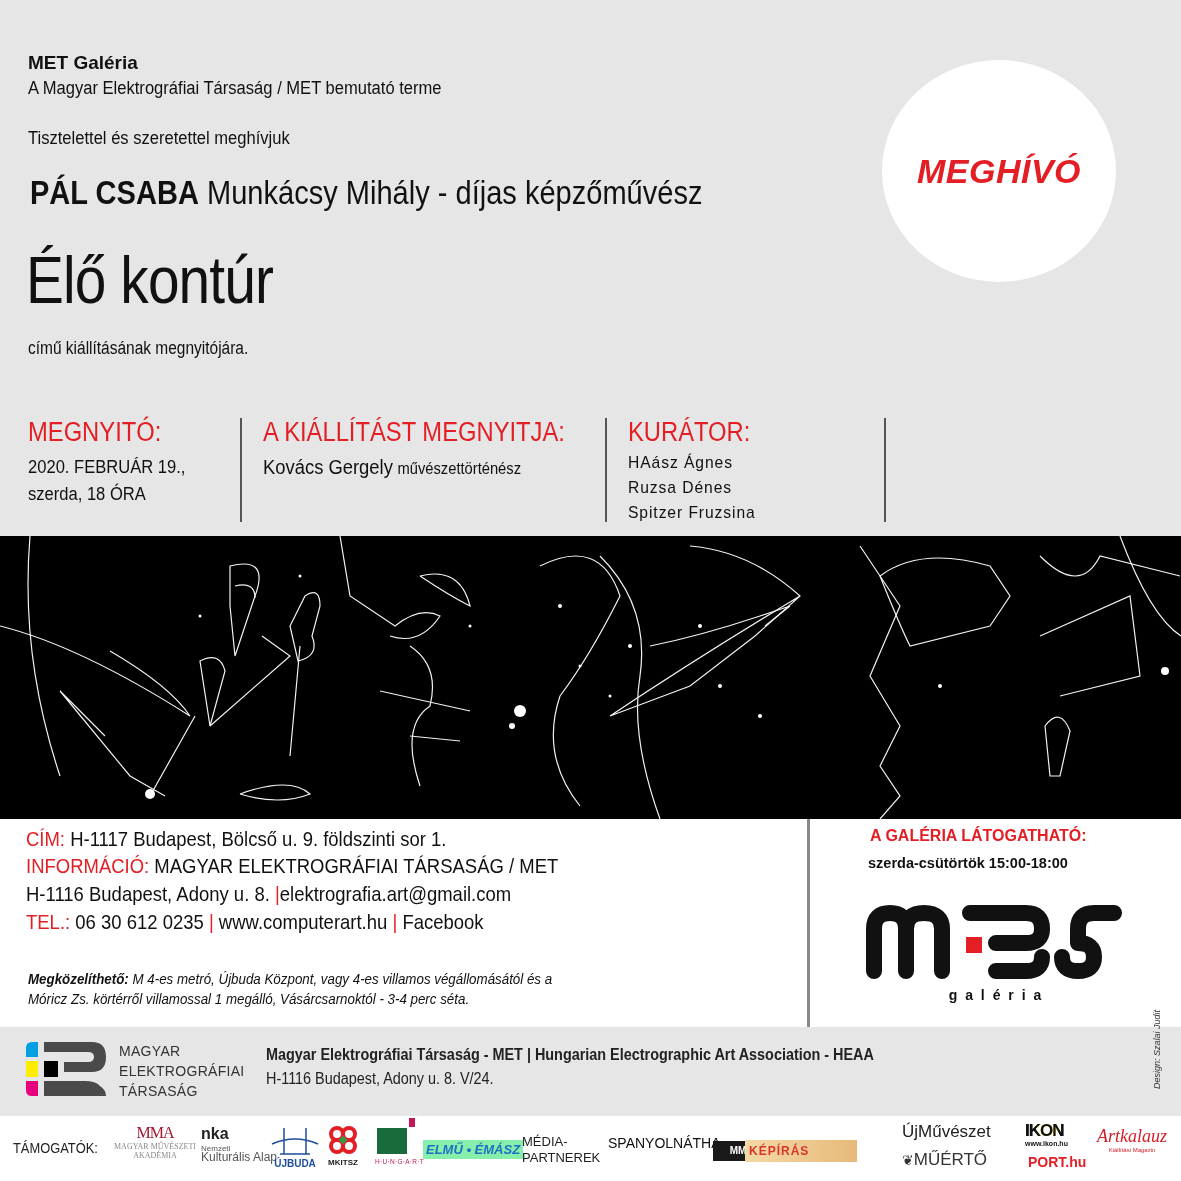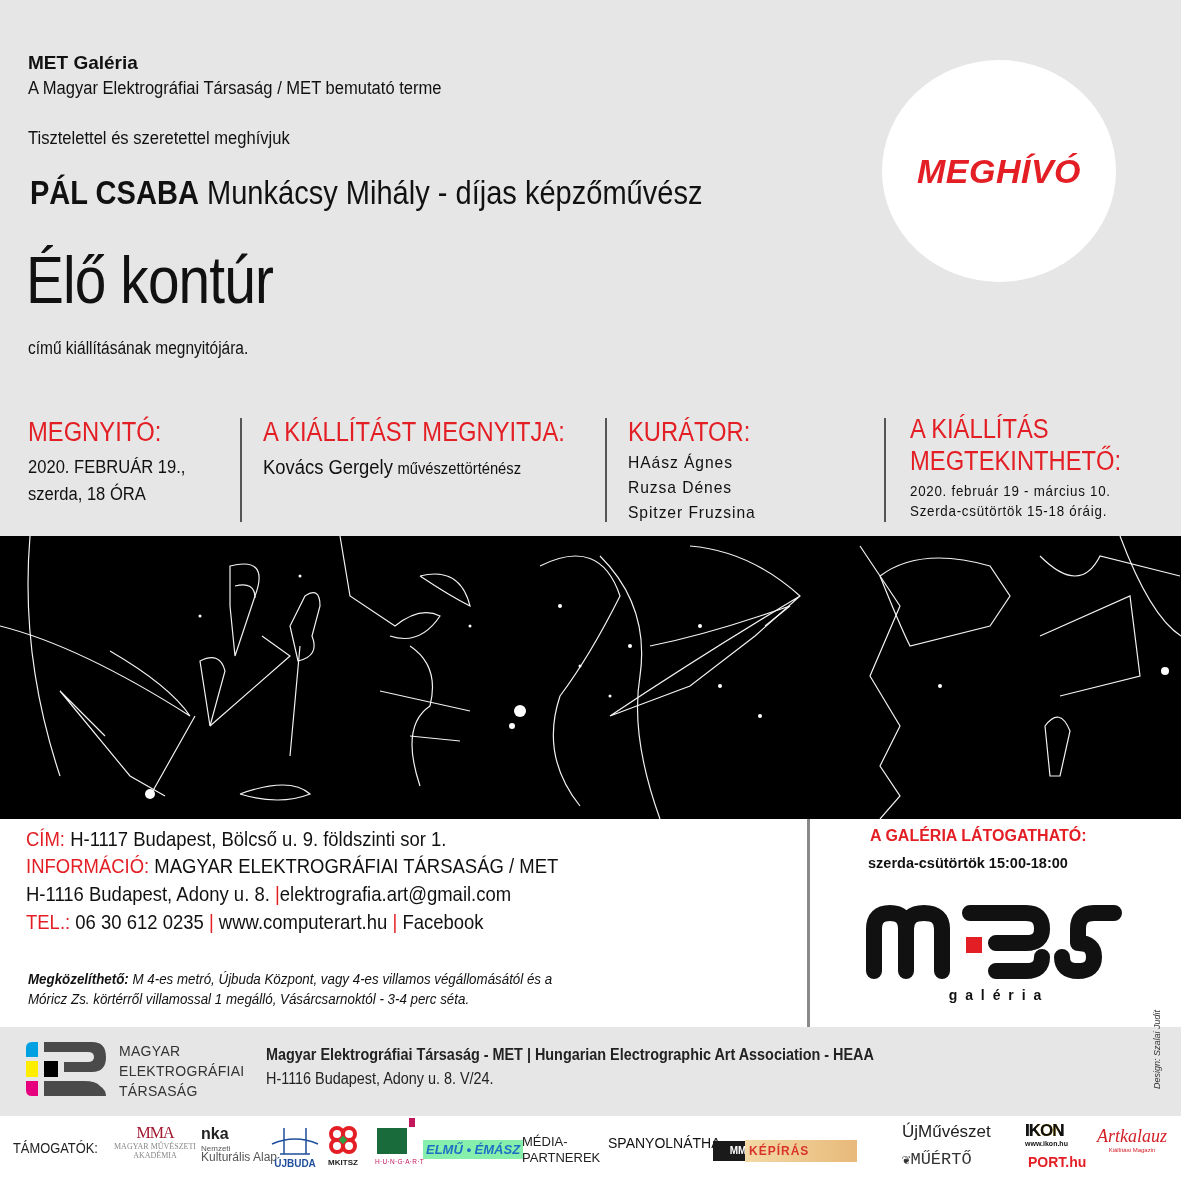--- a/index.html
+++ b/index.html
@@ -87,26 +87,20 @@
   <div class="vdiv" style="left:605px;"></div>
 
   <div class="abs" style="left:628px; top:416px;">
     <div class="col-head">KURÁTOR:</div>
     <div class="col-body" style="margin-top:2px; line-height:25px; letter-spacing:1px; font-size:17px;">HAász Ágnes</div>
     <div class="col-body" style="line-height:25px; letter-spacing:1px; font-size:17px;">Ruzsa Dénes</div>
     <div class="col-body" style="line-height:25px; letter-spacing:1px; font-size:17px;">Spitzer Fruzsina</div>
   </div>
   <div class="vdiv" style="left:884px;"></div>
 
-  <div class="abs" style="left:910px; top:413px;">
-    <div class="col-head">A KIÁLLÍTÁS</div>
-    <div class="col-head">MEGTEKINTHETŐ:</div>
-    <div class="col-body" style="margin-top:4px; font-size:14.5px; line-height:20px; letter-spacing:0.8px;">2020. február 19 - március 10.</div>
-    <div class="col-body" style="font-size:14.5px; line-height:20px; letter-spacing:0.8px;">Szerda-csütörtök 15-18 óráig.</div>
-  </div>
 </div>
 
 <div id="art">
   <svg width="1181" height="283" viewBox="0 0 1181 283">
     <g fill="none" stroke="#fff" stroke-width="1.2" opacity="0.95">
       <path d="M0 90 Q80 110 190 180 Q170 150 110 115"></path>
       <path d="M60 155 L130 240 L165 260 M60 155 L105 200"></path>
       <path d="M30 0 Q20 120 60 240"></path>
       <path d="M230 30 Q270 20 255 60 L235 120 L230 70 Z"></path>
       <path d="M235 50 Q255 45 255 62"></path>
@@ -265,21 +259,21 @@
     <div>PARTNEREK</div>
   </div>
 
   <div class="sp" style="left:608px; top:19px; font-size:14px; font-weight:normal; color:#111;">SPANYOLNÁTHA</div>
 
   <div class="sp" style="left:713px; top:25px; width:58px; height:20px; background:#1a1a1a; color:#fff; font-size:10px; font-weight:bold; text-align:center; line-height:20px;">MMG</div>
 
   <div class="sp" style="left:745px; top:24px; width:112px; height:22px; background:linear-gradient(90deg,#f3d9a5,#e8b97a); color:#d9342b; font-size:12px; font-weight:bold; line-height:22px; padding-left:4px; letter-spacing:1px;">KÉPÍRÁS</div>
 
   <div class="sp" style="left:902px; top:6px; font-size:17px; color:#222;">ÚjMűvészet</div>
-  <div class="sp" style="left:902px; top:34px; font-size:17px; color:#333; font-family:Liberation Mono, monospace;">
+  <div class="sp" style="left:902px; top:34px; font-size:17px; color:#333; font-family:Liberation Sans, sans-serif;">
     <span style="font-size:14px;">❦</span><span>MŰÉRTŐ</span>
   </div>
 
   <div class="sp" style="left:1025px; top:6px; width:56px;">
     <div style="font-size:17px; font-weight:bold; color:#111; background:linear-gradient(90deg,#111 20%,#f5c400 20%,#f5c400 60%,#111 60%); -webkit-background-clip:text; line-height:18px; letter-spacing:-1px;">IKON</div>
     <div style="font-size:7px; font-weight:bold; color:#111;">www.ikon.hu</div>
   </div>
   <div class="sp" style="left:1028px; top:38px; font-size:14px; font-weight:bold; color:#e31e24;">PORT.hu</div>
 
   <div class="sp" style="left:1092px; top:10px; width:80px; text-align:center;">

